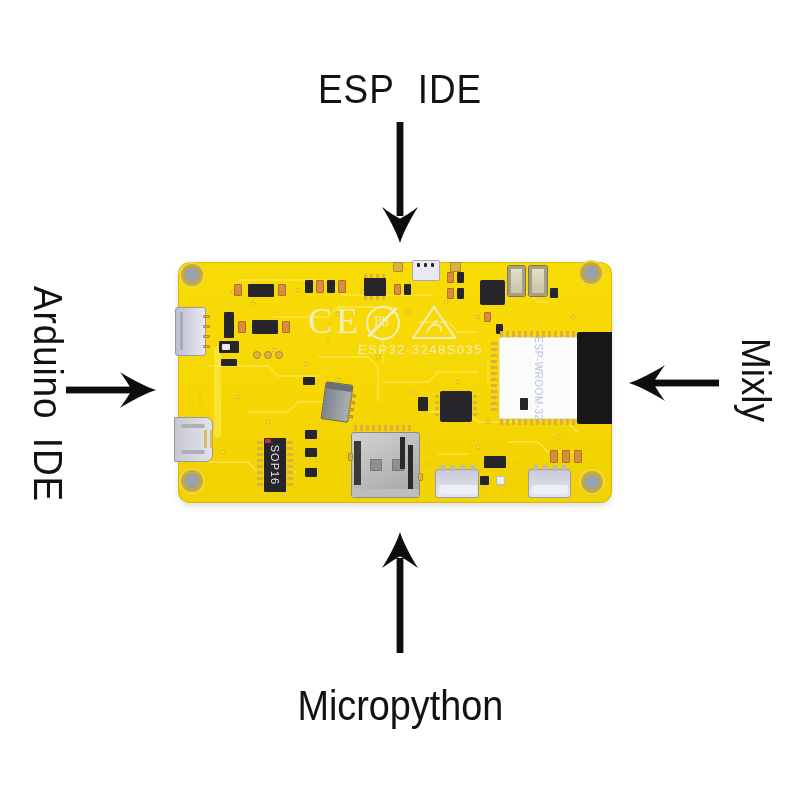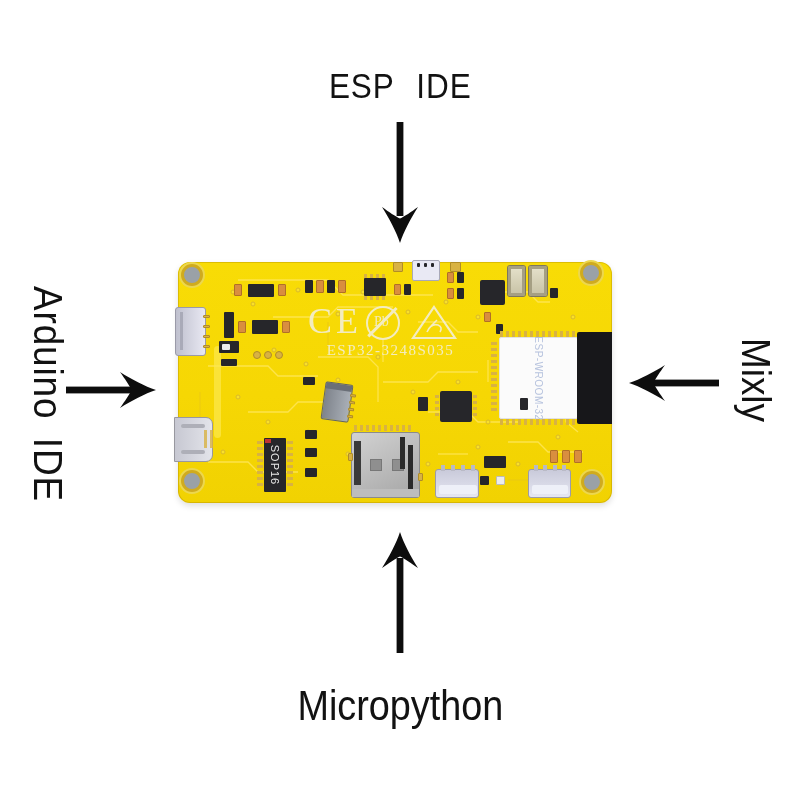--- a/index.html
+++ b/index.html
@@ -30,21 +30,21 @@
   .silk{color:var(--silk);opacity:.95;}
   .conn{background:linear-gradient(180deg,#c9cada,#e6e7f2);border:1px solid #9b9baa;
         border-radius:3px;box-sizing:border-box;}
   .via-layer{left:0;top:0;}
 </style>
 </head>
 <body>
 
 <div id="canvas">
 
-  <div class="lbl lbl-h" style="top:66px;font-size:35px;letter-spacing:1px;word-spacing:14px;">
+  <div class="lbl lbl-h" style="top:66px;font-size:41px;letter-spacing:1px;word-spacing:14px;">
     <span class="inner">ESP IDE</span>
   </div>
   <svg class="arrow" style="left:382px;top:122px;" width="36" height="121" viewBox="0 0 36 121">
     <rect x="14.6" y="0" width="6.8" height="94" fill="currentColor"></rect>
     <path fill="currentColor" d="M18,121 C14.5,110 7,96 0,85 C7,90 13.5,94.5 18,96.5 C22.5,94.5 29,90 36,85 C29,96 21.5,110 18,121 Z"></path>
   </svg>
 
   <div class="lbl vert" style="left:47px;top:394px;font-size:41px;letter-spacing:1px;word-spacing:8px;">
     <span>Arduino IDE</span>
   </div>
@@ -196,21 +196,21 @@
 
     <div class="silk" style="left:130px;top:38px;font-family:Liberation Serif, serif;font-size:36px;letter-spacing:4px;font-weight:400;">CE</div>
     <div style="left:188px;top:44px;width:34px;height:34px;border:2.5px solid var(--silk);border-radius:50%;box-sizing:border-box;opacity:.95;">
       <div class="silk" style="left:6px;top:6px;font-size:14px;font-family:'Liberation Serif',serif;">Pb</div>
       <div style="left:13px;top:-6px;width:2.5px;height:40px;background:var(--silk);transform:rotate(45deg);"></div>
     </div>
     <svg style="left:233px;top:42px;" width="47" height="37" viewBox="0 0 47 37">
       <polygon points="23,3 44,34 2,34" fill="none" stroke="var(--silk,#f3edca)" stroke-width="2.2" opacity=".95"></polygon>
       <path d="M16,28 q4,-9 11,-7 q5,2 2,7 M20,22 l6,-6" fill="none" stroke="var(--silk,#f3edca)" stroke-width="1.6" opacity=".95"></path>
     </svg>
-    <div class="silk" style="left:120px;top:80px;width:185px;text-align:center;font-family:Liberation Serif, serif;font-size:15px;letter-spacing:1.5px;">ESP32-3248S035</div>
+    <div class="silk" style="left:120px;top:80px;width:185px;text-align:right;font-family:Liberation Sans, sans-serif;font-size:13px;letter-spacing:1.5px;">ESP32-3248S035</div>
 
     <div class="pins-h" style="left:322px;top:69px;width:78px;height:6px;"></div>
     <div class="pins-h" style="left:322px;top:157px;width:78px;height:6px;"></div>
     <div class="pins-v" style="left:313px;top:80px;width:6px;height:72px;"></div>
     <div style="left:321px;top:75px;width:79px;height:82px;background:#fbfbfb;border:1px solid #e2e2e2;border-radius:2px;box-sizing:border-box;display:flex;align-items:center;justify-content:center;">
       <span style="position:static;transform:rotate(90deg);font-size:10px;letter-spacing:.5px;color:var(--silk);color:#b7c3de;white-space:nowrap;">ESP-WROOM-32</span>
     </div>
     <div style="left:399px;top:70px;width:35px;height:92px;background:#17171a;border-radius:2px 0 0 2px;"></div>
 
     <div class="pins-v" style="left:257px;top:133px;width:4px;height:24px;"></div>

